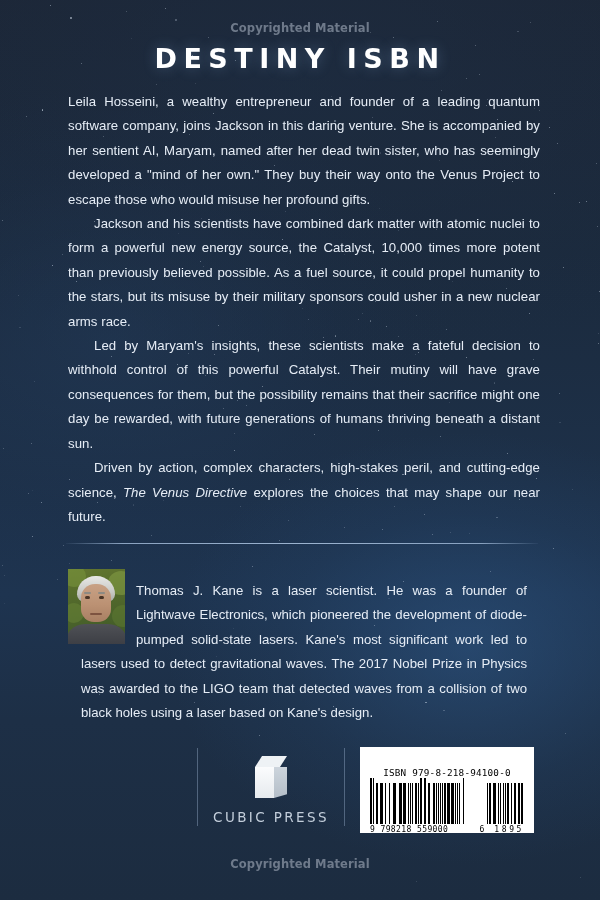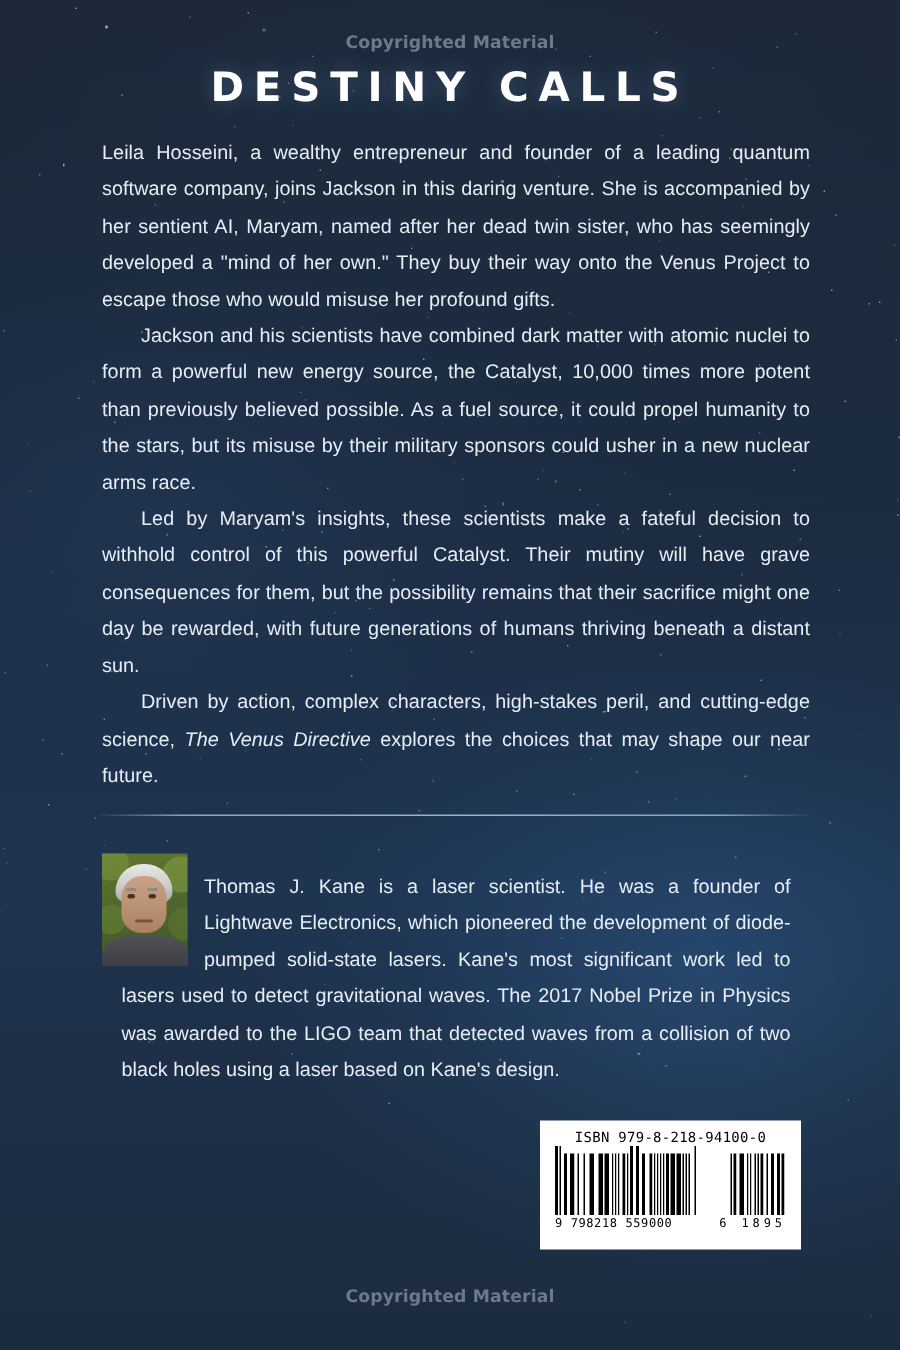--- a/index.html
+++ b/index.html
@@ -234,21 +234,21 @@
     background: #ffffff;
     padding: 5px 6px 3px;
     box-sizing: border-box;
   }
   .isbn {
     text-align: center;
     font-family: "DejaVu Sans Mono", monospace;
     font-size: 9.3px;
     color: #000;
     letter-spacing: 0.2px;
-    margin-top: 1px;
+    margin-top: 15px;
   }
   .bars-wrap {
     display: flex;
     justify-content: space-between;
     align-items: flex-end;
     margin-top: 5px;
     padding: 0 4px;
   }
   .bars {
     display: flex;
@@ -472,21 +472,21 @@
       <span style="left:193.9px;top:702.3px;width:0.8px;height:0.8px;opacity:0.42;"></span>
       <span style="left:439.6px;top:435.6px;width:0.8px;height:0.8px;opacity:0.49;"></span>
       <span style="left:465.7px;top:78.1px;width:1.2px;height:1.2px;opacity:0.37;"></span>
       <span style="left:318.1px;top:277.2px;width:0.8px;height:0.8px;opacity:0.48;"></span>
       <span style="left:448.0px;top:250.3px;width:0.8px;height:0.8px;opacity:0.26;"></span>
       <span style="left:260.5px;top:473.0px;width:0.8px;height:0.8px;opacity:0.12;"></span>
     </div>
 
   <div class="copyright top">Copyrighted Material</div>
 
-  <div class="headline">DESTINY CALLS</div>
+  <div class="headline">DESTINY ISBN</div>
 
   <div class="blurb">
     <p>Leila Hosseini, a wealthy entrepreneur and founder of a leading quantum software company, joins Jackson in this daring venture. She is accompanied by her sentient AI, Maryam, named after her dead twin sister, who has seemingly developed a "mind of her own." They buy their way onto the Venus Project to escape those who would misuse her profound gifts.</p>
     <p>Jackson and his scientists have combined dark matter with atomic nuclei to form a powerful new energy source, the Catalyst, 10,000 times more potent than previously believed possible. As a fuel source, it could propel humanity to the stars, but its misuse by their military sponsors could usher in a new nuclear arms race.</p>
     <p>Led by Maryam's insights, these scientists make a fateful decision to withhold control of this powerful Catalyst. Their mutiny will have grave consequences for them, but the possibility remains that their sacrifice might one day be rewarded, with future generations of humans thriving beneath a distant sun.</p>
     <p><span>Driven by action, complex characters, high-stakes peril, and cutting-edge science, </span><i>The Venus Directive</i><span> explores the choices that may shape our near future.</span></p>
   </div>
 
   <div class="divider"></div>
 
@@ -502,20 +502,28 @@
       <span class="brow l"></span>
       <span class="brow r"></span>
       <span class="eye l"></span>
       <span class="eye r"></span>
       <span class="mouth"></span>
     </div>
     <p>Thomas J. Kane is a laser scientist. He was a founder of Lightwave Electronics, which pioneered the development of diode-pumped solid-state lasers. Kane's most significant work led to lasers used to detect gravitational waves. The 2017 Nobel Prize in Physics was awarded to the LIGO team that detected waves from a collision of two black holes using a laser based on Kane's design.</p>
   </div>
 
   <div class="publisher">
+    <div class="pub-frame">
+      <div class="cube">
+        <span class="top"></span>
+        <span class="left"></span>
+        <span class="right"></span>
+      </div>
+      <div class="pub-name">CUBIC PRESS</div>
+    </div>
   </div>
 
   <div class="barcode-box">
     <div class="isbn">ISBN 979-8-218-94100-0</div>
     <div class="bars-wrap">
       <div class="bars" id="bars-main">
           <i style="width:2px;height:46px;"></i>
           <i style="width:1px;background:#fff;height:46px;"></i>
           <i style="width:1px;height:46px;"></i>
           <i style="width:2px;background:#fff;"></i>

